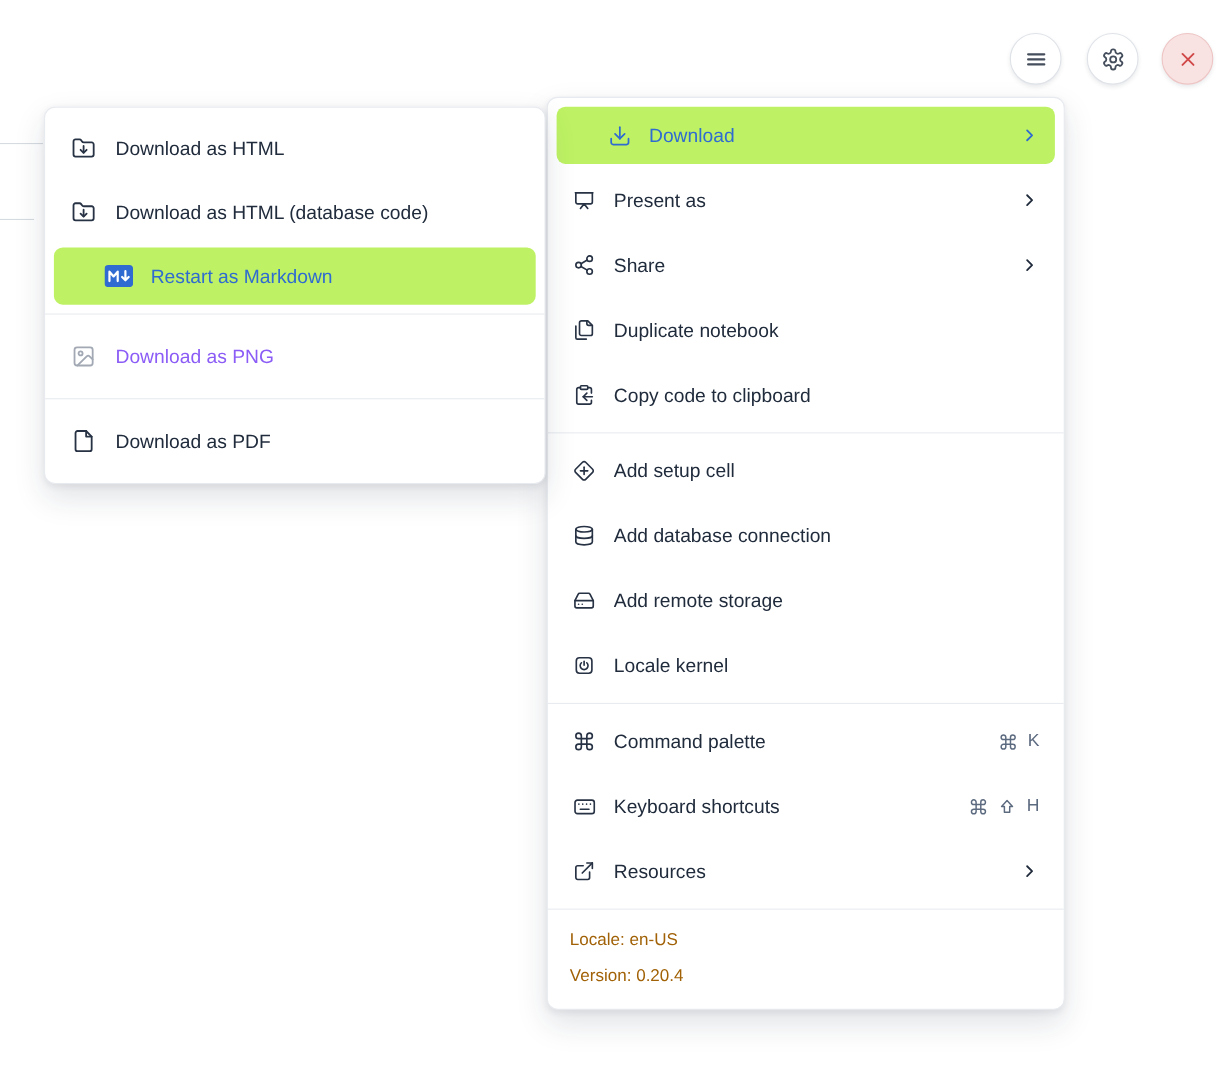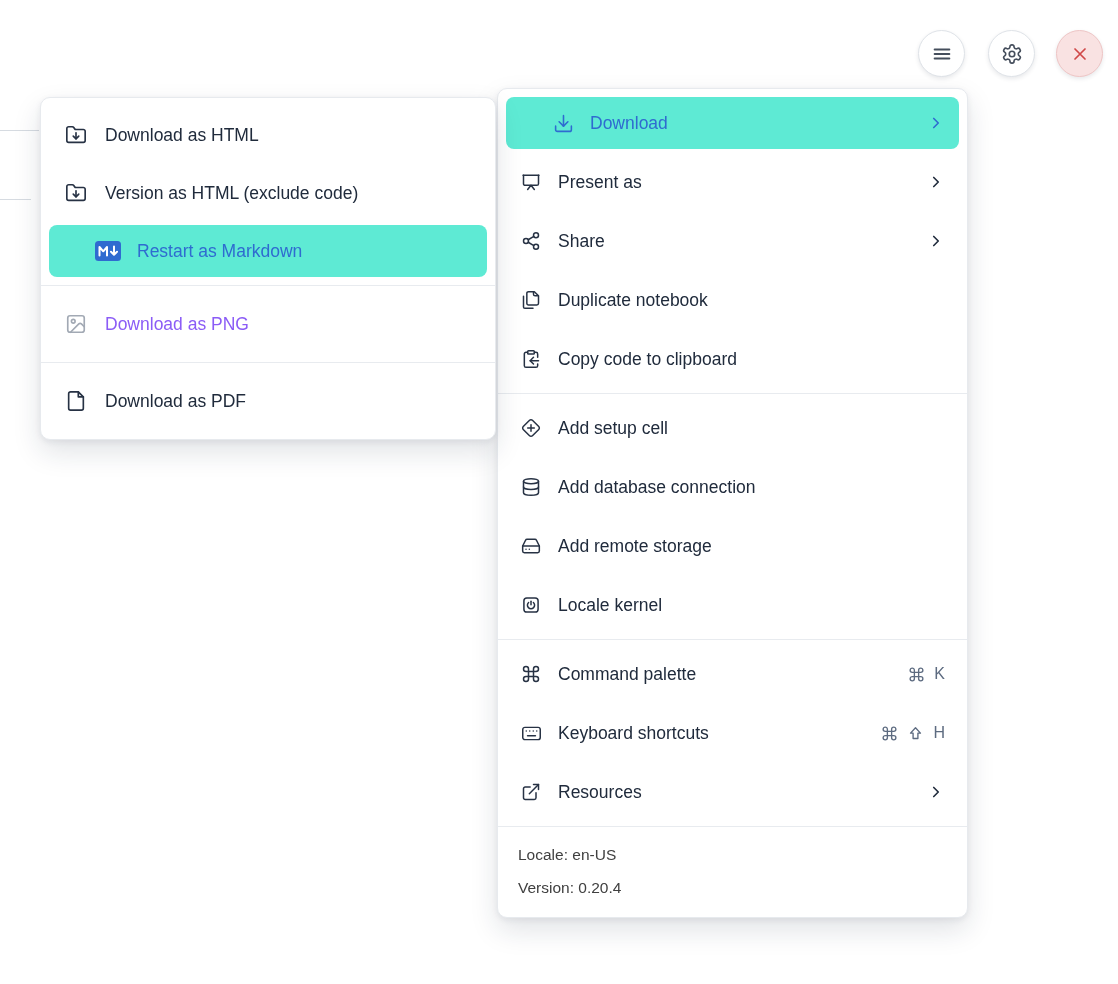--- a/index.html
+++ b/index.html
@@ -42,29 +42,29 @@
     height:52px; margin:0 8px 7px 8px; border-radius:8px;
     display:flex; align-items:center; gap:16px; padding:0 14px;
     font-size:17.5px; color:#202b3c; cursor:pointer;
   }
   .sub-menu .mi { margin-bottom:6px; }
   .mi:last-child { margin-bottom:0; }
   .mi .ic { width:26px; display:flex; align-items:center; justify-content:center; flex:0 0 26px; color:#273244; }
   .main-menu .mi .ic { width:22px; flex:0 0 22px; }
   .mi .lbl { flex:1 1 auto; white-space:nowrap; overflow:hidden; }
   .mi .trail { display:flex; align-items:center; gap:10px; color:#202b3c; }
-  .mi.active { background:#5eead4; color:#2f6bd0;padding-left:46px; }
+  .mi.active { background:#bef264; color:#2f6bd0;padding-left:46px; }
   .mi.active .ic, .mi.active .trail { color:#2f6bd0; }
   .mi.disabled { color:#8b5cf6; cursor:default; }
   .mi.disabled .ic { color:#a2a9b4; }
   .shortcut { display:flex; align-items:center; gap:9px; color:#5d6b80; }
   .shortcut .key { font-size:16px; color:#5d6b80; }
 
   .menu-footer { border-top:1px solid #e8ebef; padding:11px 20px 13px 20px; }
-  .menu-footer div { font-size:15.5px; line-height:33px; color:#404040; white-space:nowrap; }
+  .menu-footer div { font-size:15.5px; line-height:33px; color:#a16207; white-space:nowrap; }
 
   svg { display:block; }
 </style>
 </head>
 <body>
 
 <div class="screen">
 
   <div class="bg-line l1"></div>
   <div class="bg-line l2"></div>
@@ -286,21 +286,21 @@
         <span class="lbl">Download as HTML</span>
       </div>
       <div class="mi">
         <span class="ic">
           <svg width="22" height="22" viewBox="0 0 24 24" fill="none" stroke="currentColor" stroke-width="1.8" stroke-linecap="round" stroke-linejoin="round">
               <path d="M20 20a2 2 0 0 0 2-2V8a2 2 0 0 0-2-2h-7.9a2 2 0 0 1-1.69-.9L9.6 3.9A2 2 0 0 0 7.93 3H4a2 2 0 0 0-2 2v13a2 2 0 0 0 2 2Z"></path>
               <path d="M12 9.5V16"></path>
               <path d="m15 13.3-3 3-3-3"></path>
             </svg>
         </span>
-        <span class="lbl">Version as HTML (exclude code)</span>
+        <span class="lbl">Download as HTML (database code)</span>
       </div>
       <div class="mi active">
         <span class="ic">
           <svg width="26" height="20" viewBox="0 0 26 20">
               <rect width="26" height="20" rx="3.5" fill="#2f6bd0"></rect>
               <path d="M4.5 14.5V6l3.75 4.3L12 6v8.5" stroke="#fff" stroke-width="2" fill="none" stroke-linecap="round" stroke-linejoin="round"></path>
               <path d="M19 5.5v8M16 10.8l3 3 3-3" stroke="#fff" stroke-width="2" fill="none" stroke-linecap="round" stroke-linejoin="round"></path>
             </svg>
         </span>
         <span class="lbl">Restart as Markdown</span>

